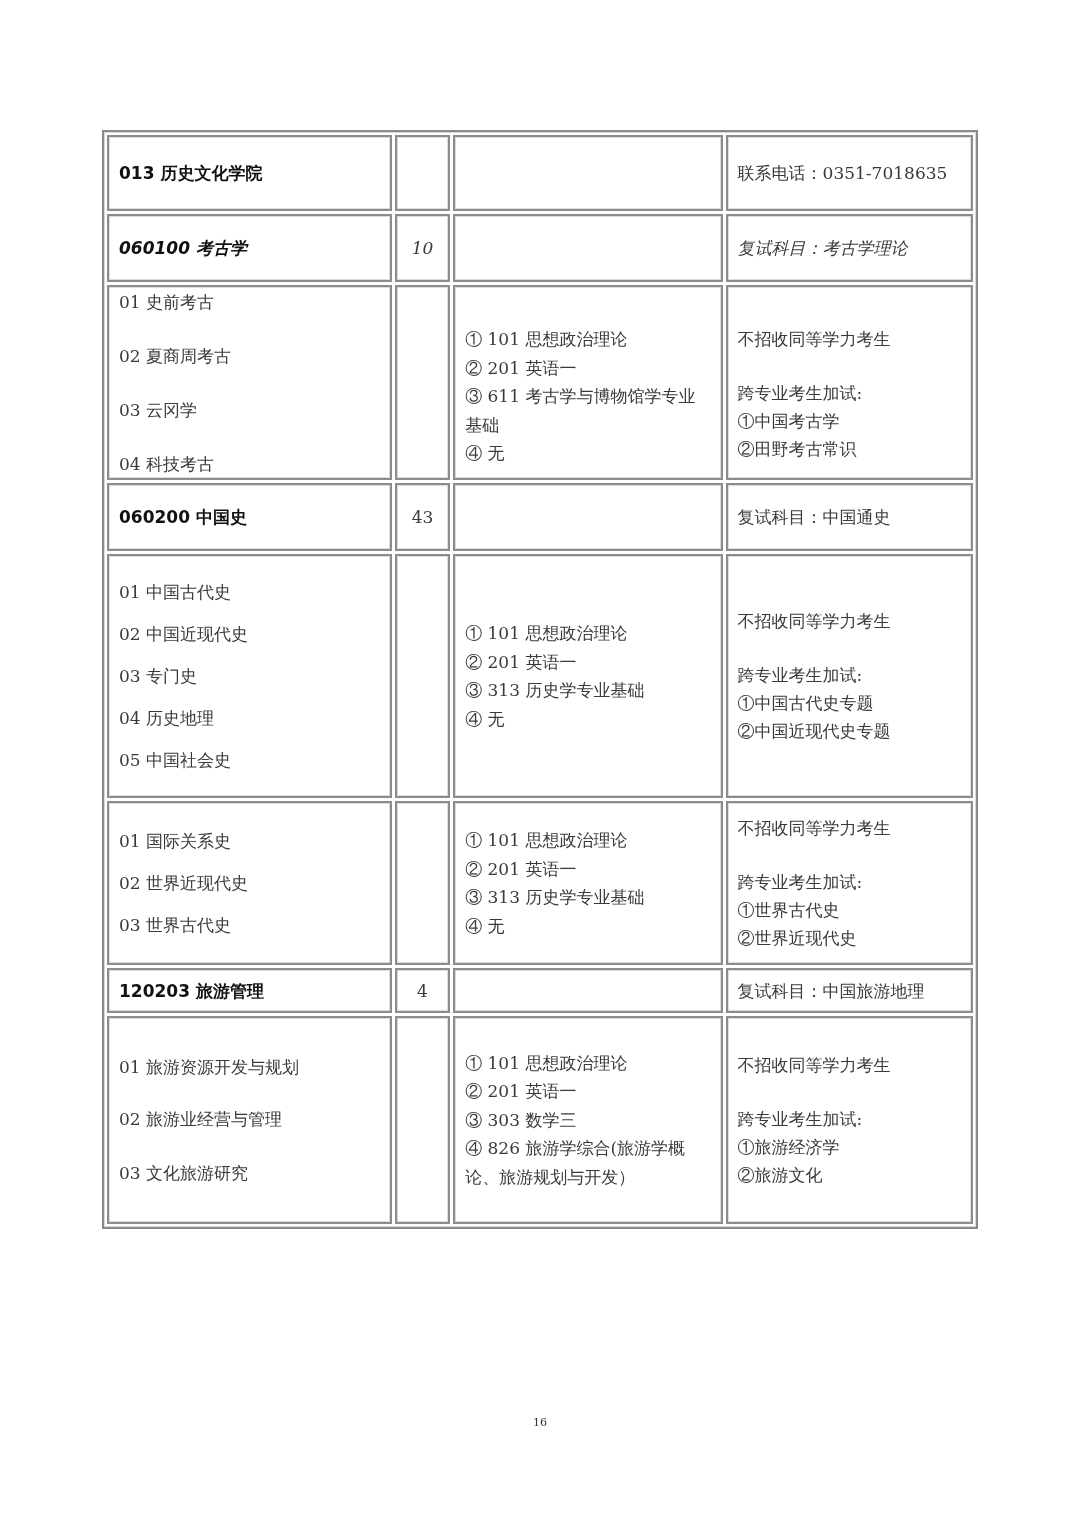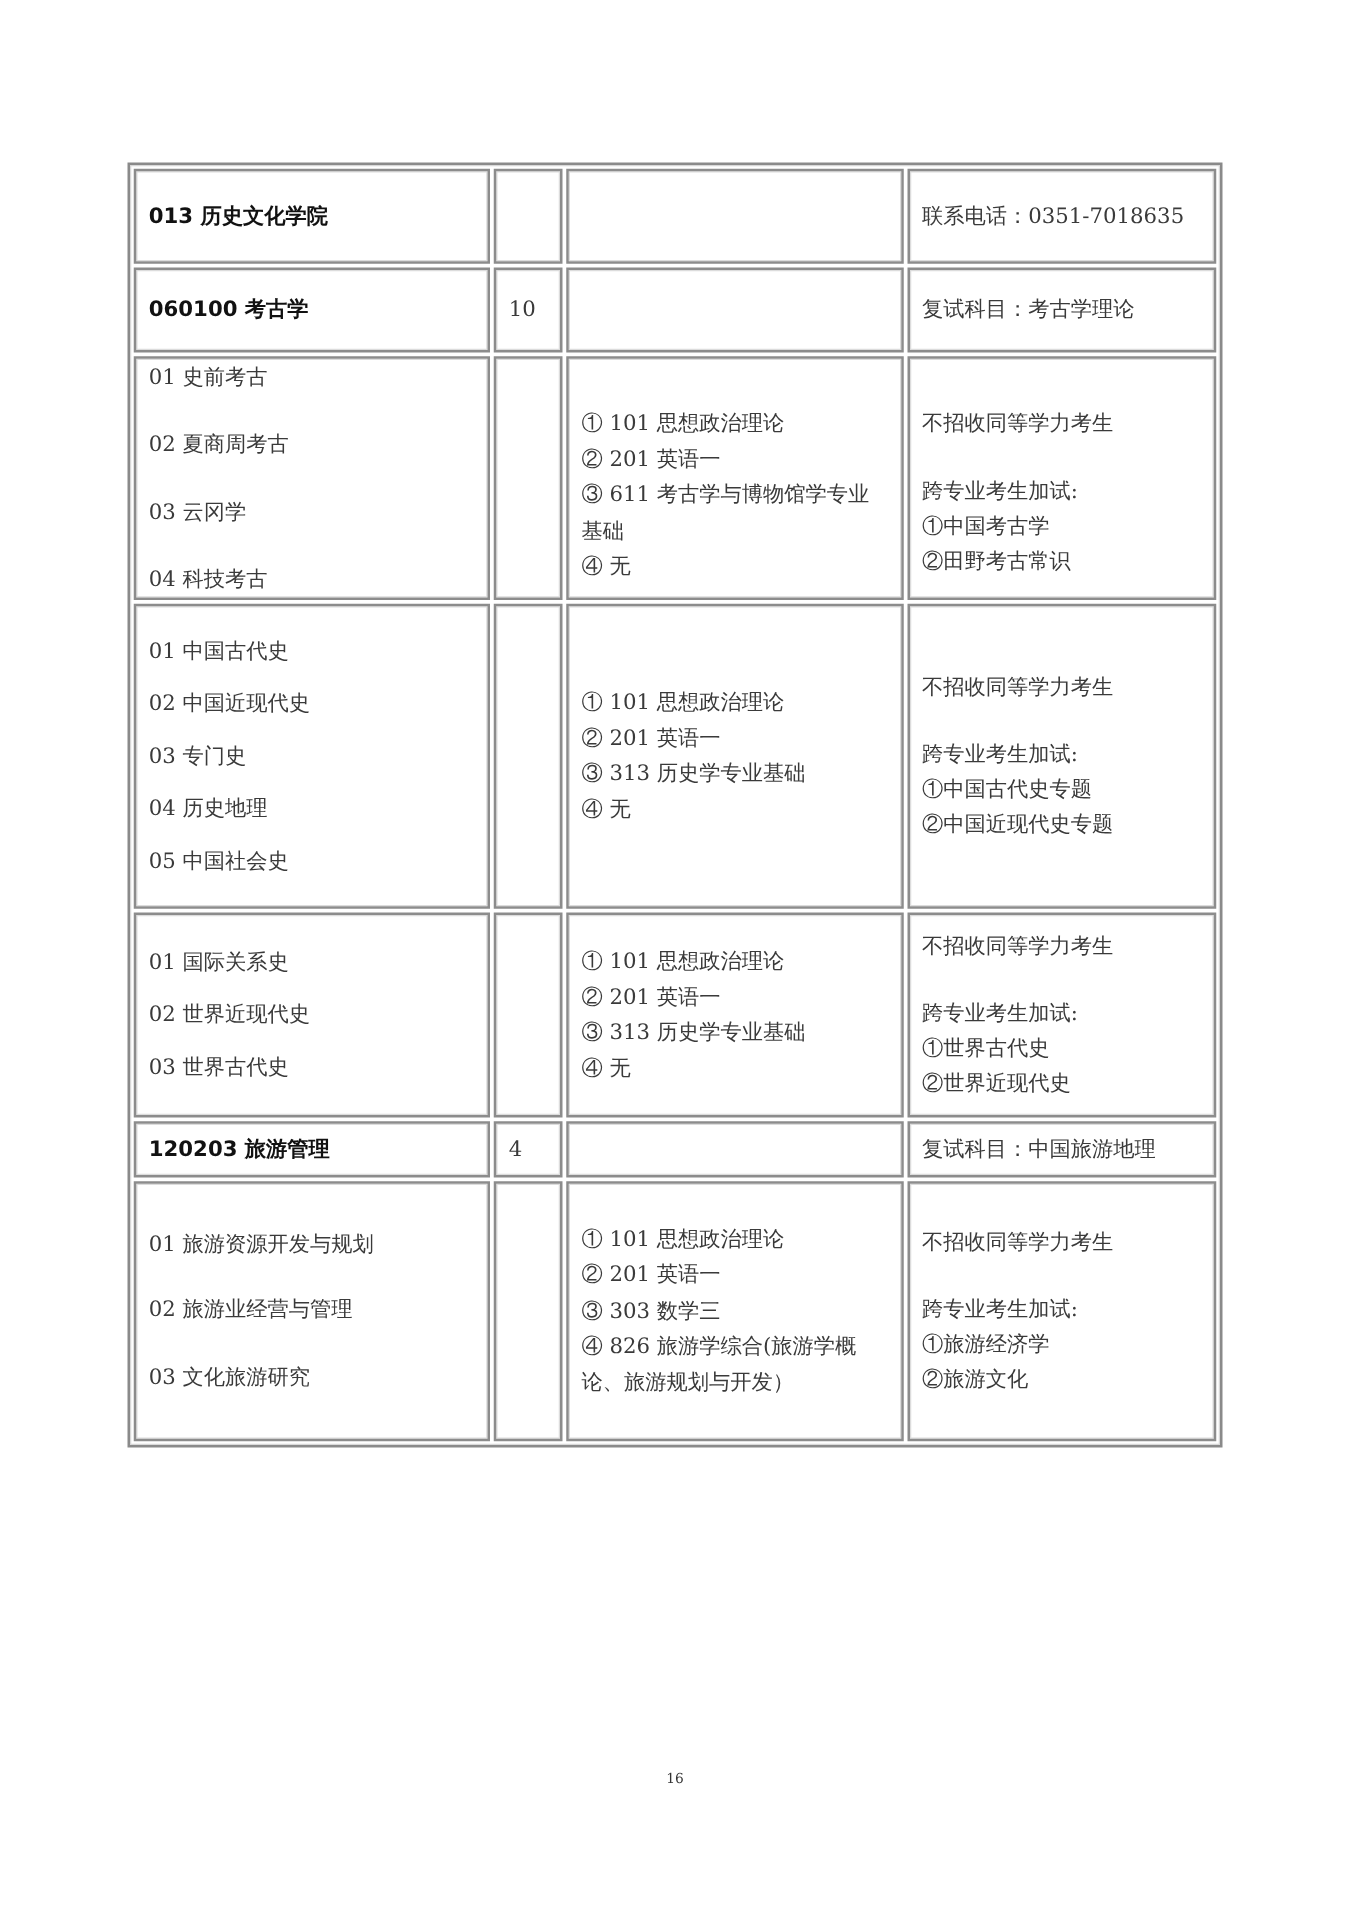--- a/index.html
+++ b/index.html
@@ -39,20 +39,21 @@
     .col3 { width: 244px; }
     .col4 { width: 224px; }
 
     .bold-title {
       font-family: "DejaVu Sans", "Liberation Sans", sans-serif;
       font-weight: bold;
       color: #111111;
       font-size: 17px;
     }
     .num-cell {
+      text-align: center;
       color: #555555;
     }
     .dir-list div {
       line-height: 28px;
     }
 
     .exam-list div {
       line-height: 28.5px;
     }
     .note-block .gap {
@@ -85,21 +86,21 @@
     <td>
       <span class="bold-title">013 历史文化学院</span>
     </td>
     <td></td>
     <td></td>
     <td>
       <span>联系电话：0351-7018635</span>
     </td>
   </tr>
 
-  <tr style="height:68px;">
+  <tr style="height:68px;font-style:italic;">
     <td>
       <span class="bold-title">060100 考古学</span>
     </td>
     <td class="num-cell">
       <span>10</span>
     </td>
     <td></td>
     <td>
       <span>复试科目：考古学理论</span>
     </td>
@@ -126,20 +127,32 @@
       <div class="note-block" style="margin-top:38px;">
         <div>不招收同等学力考生</div>
         <div class="gap"></div>
         <div>跨专业考生加试:</div>
         <div>①中国考古学</div>
         <div>②田野考古常识</div>
       </div>
     </td>
   </tr>
 
+  <tr style="height:68px;">
+    <td>
+      <span class="bold-title">060200 中国史</span>
+    </td>
+    <td class="num-cell">
+      <span>43</span>
+    </td>
+    <td></td>
+    <td>
+      <span>复试科目：中国通史</span>
+    </td>
+  </tr>
   <tr style="height:244px;">
     <td>
       <div class="dir-list">
         <div style="margin-bottom:14px;">01 中国古代史</div>
         <div style="margin-bottom:14px;">02 中国近现代史</div>
         <div style="margin-bottom:14px;">03 专门史</div>
         <div style="margin-bottom:14px;">04 历史地理</div>
         <div>05 中国社会史</div>
       </div>
     </td>

